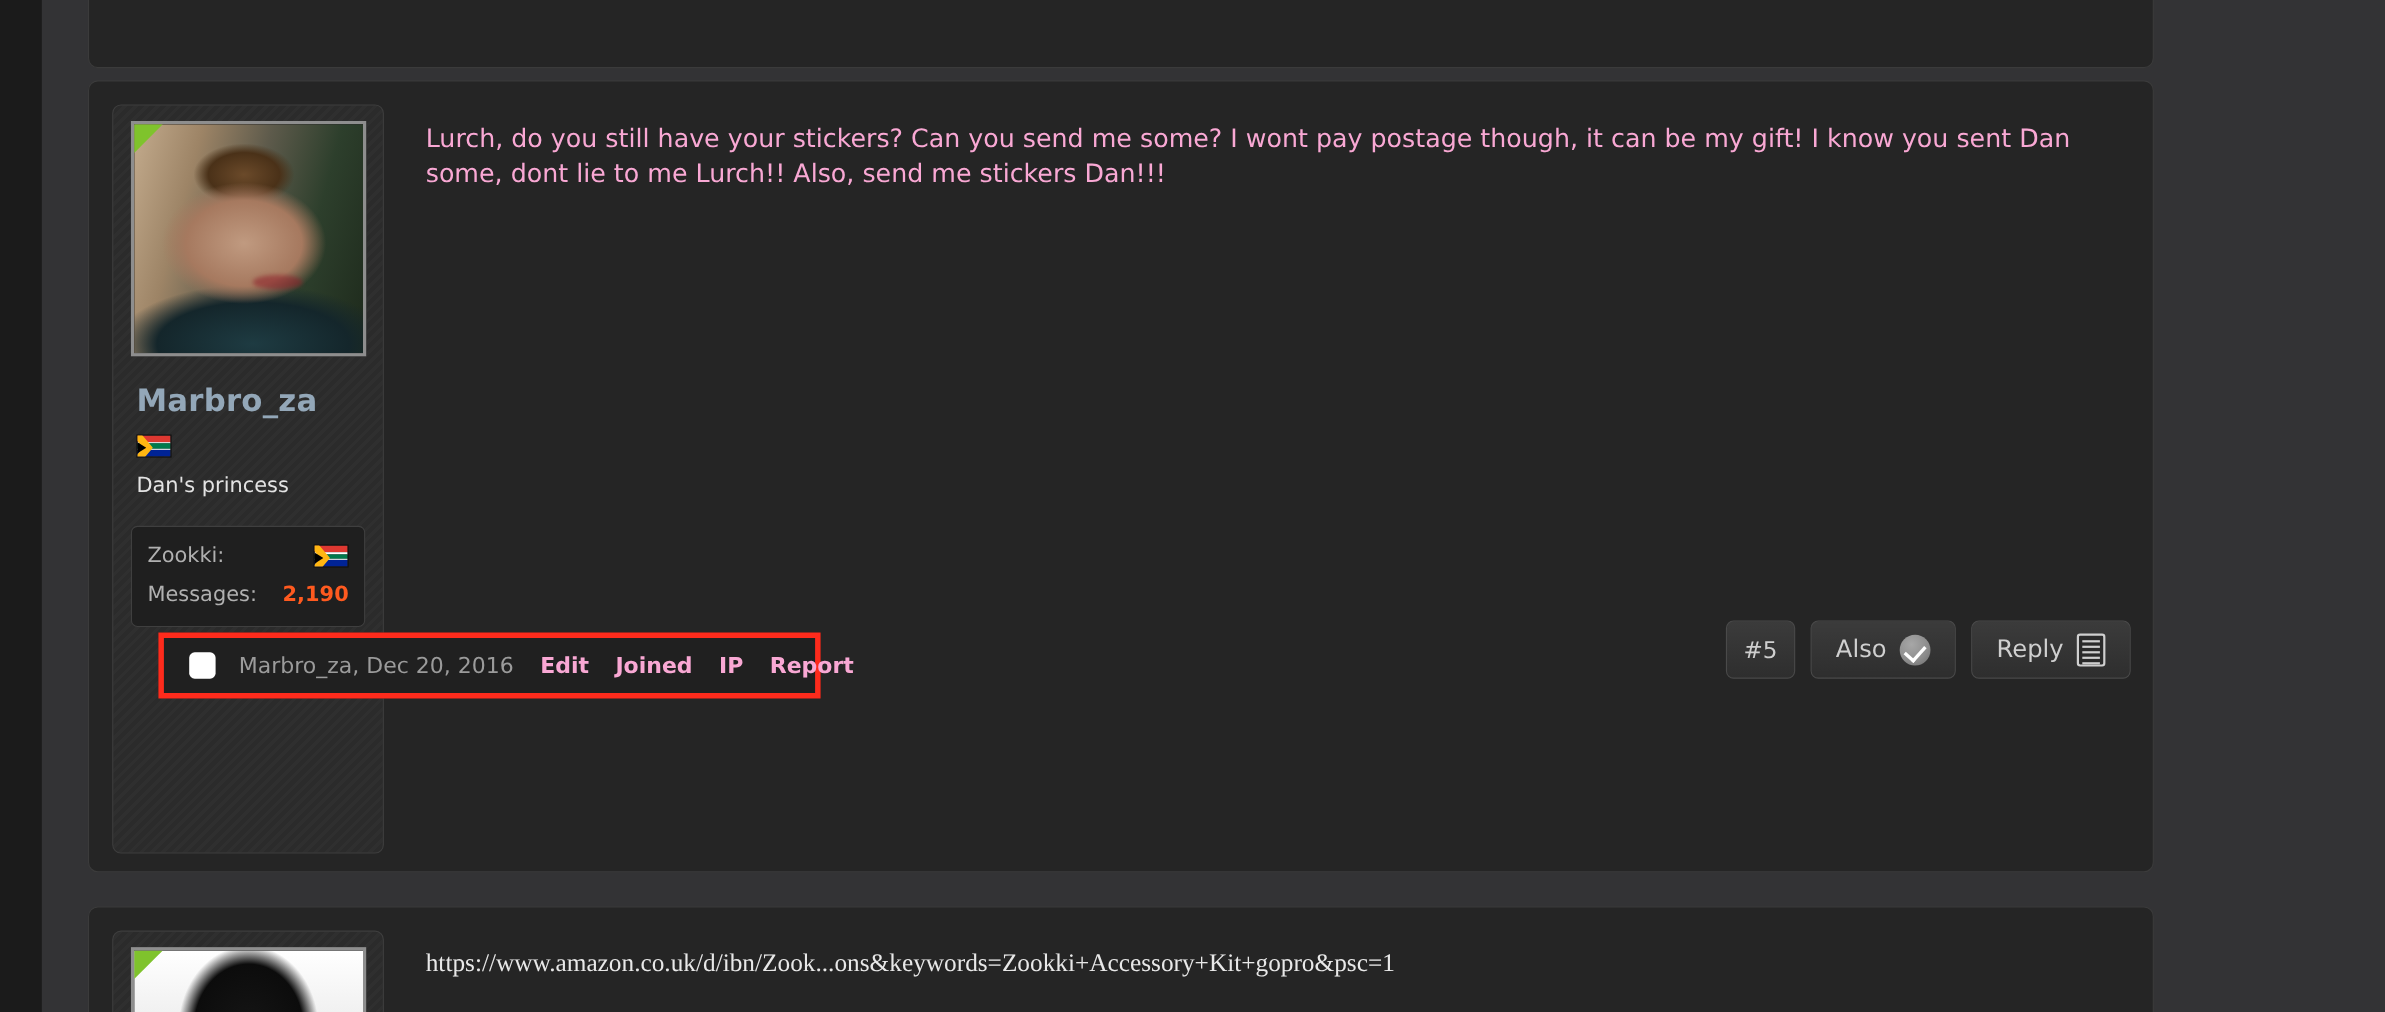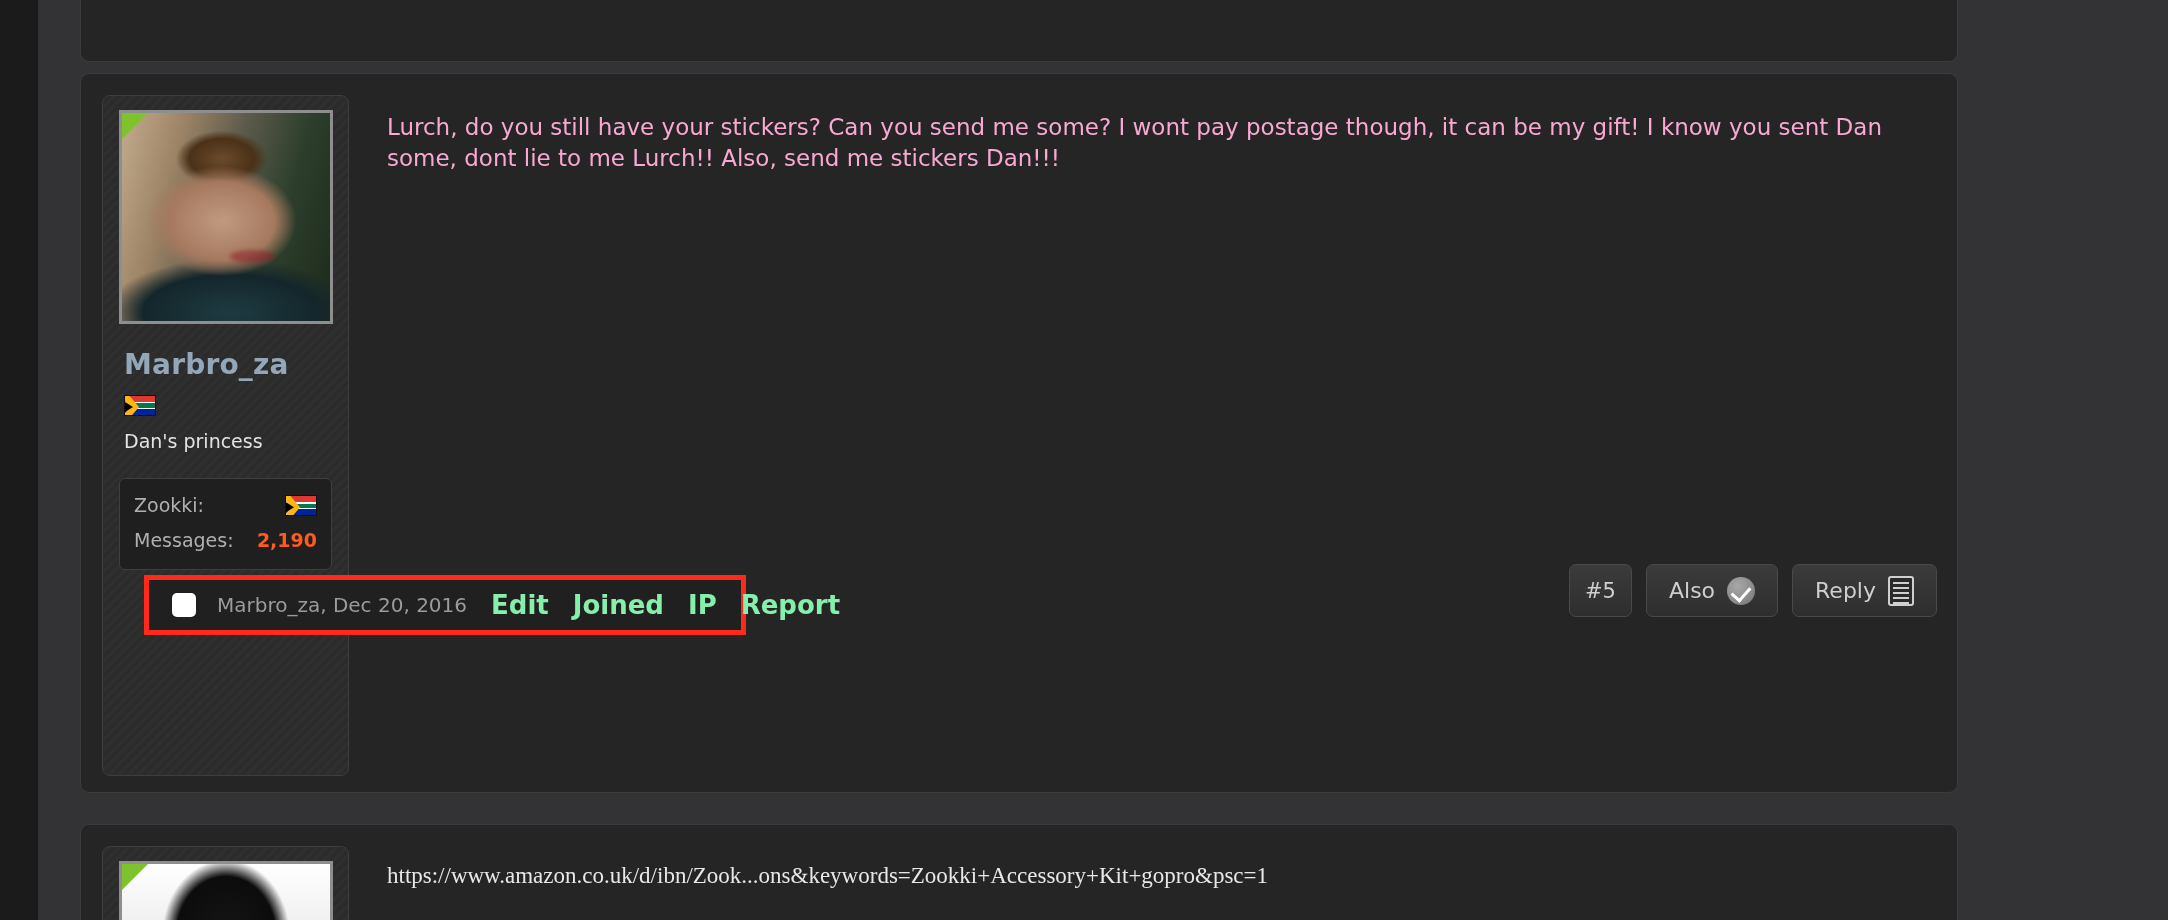--- a/index.html
+++ b/index.html
@@ -210,23 +210,23 @@
 
   .byline {
     margin-left: 21px;
     font-size: 20px;
     color: #9b9b9b;
     white-space: nowrap;
   }
 
   .modlink {
     margin-left: 24px;
-    font-size: 26px;
+    font-size: 20px;
     font-weight: bold;
-    color: #86efac;
+    color: #f9a8d4;
     white-space: nowrap;
     cursor: pointer;
   }
 
   
   .actions {
     position: absolute;
     right: 20px;
     top: 490px;
     display: flex;

